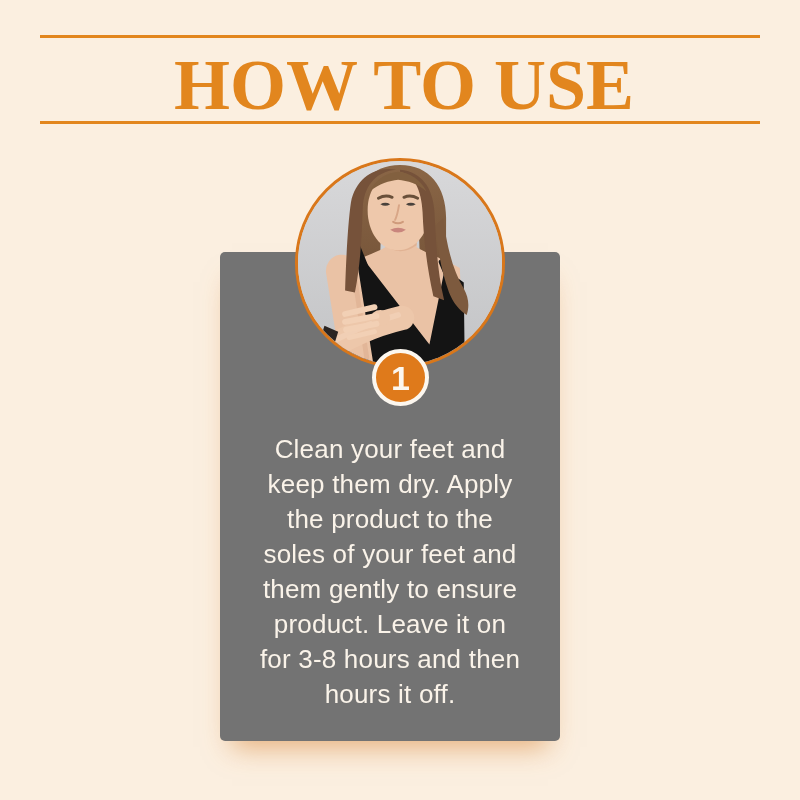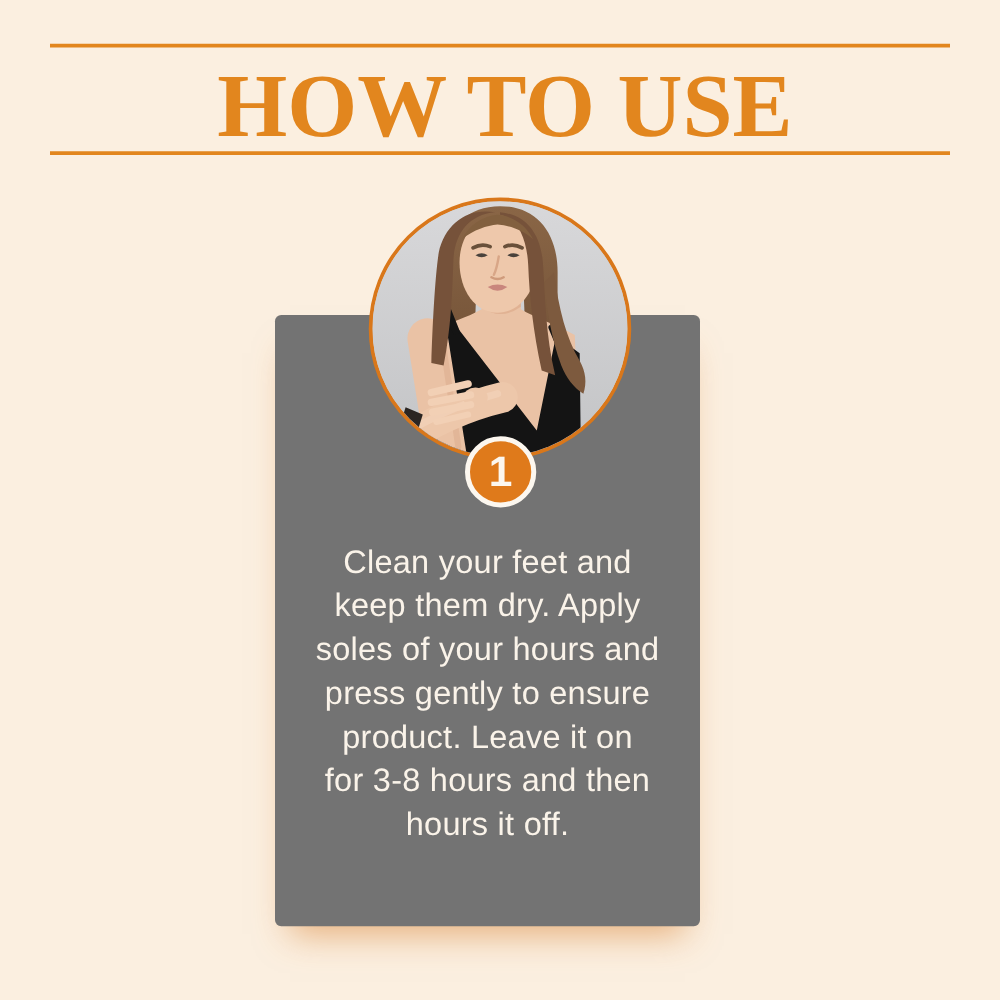--- a/index.html
+++ b/index.html
@@ -111,22 +111,23 @@
   <div class="rule rule-top"></div>
 
   <h1 class="title">HOW TO USE</h1>
 
   <div class="rule rule-bottom"></div>
 
   <div class="step-card">
     <div class="card-text">
       <div class="instruction-line">Clean your feet and</div>
       <div class="instruction-line">keep them dry. Apply</div>
-      <div class="instruction-line">soles of your hours and</div>
-      <div class="instruction-line">press gently to ensure</div>
+      <div class="instruction-line">the product to the</div>
+      <div class="instruction-line">soles of your feet and</div>
+      <div class="instruction-line">them gently to ensure</div>
       <div class="instruction-line">product. Leave it on</div>
       <div class="instruction-line">for 3-8 hours and then</div>
       <div class="instruction-line">hours it off.</div>
     </div>
   </div>
 
   <div class="photo-circle">
     <svg viewBox="0 0 208 208" xmlns="http://www.w3.org/2000/svg">
       <defs>
         <linearGradient id="bgG" x1="0" y1="0" x2="0" y2="1">

